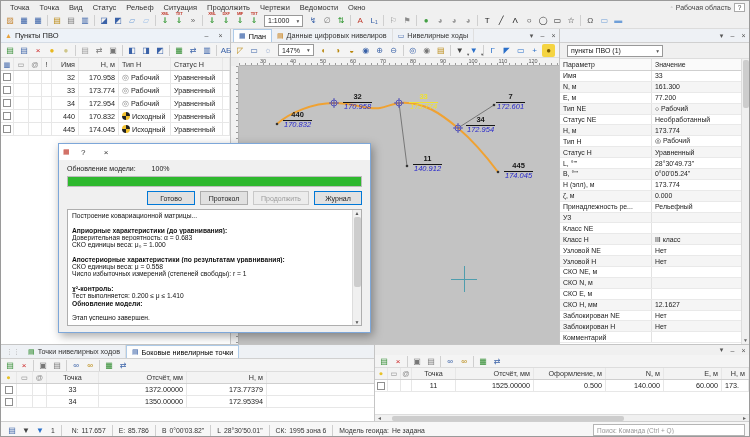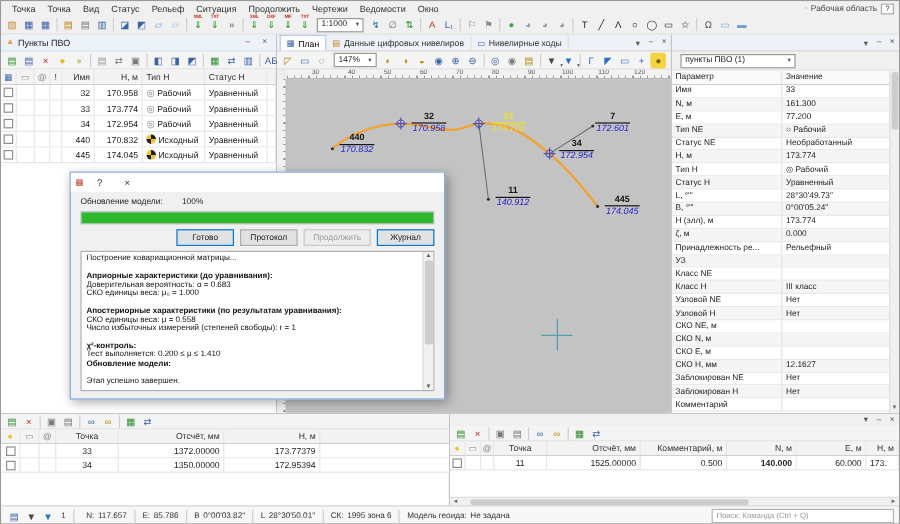--- a/index.html
+++ b/index.html
@@ -573,20 +573,34 @@
         <div class="vscroll">
           <div class="vthumb"></div>
           <div class="varrow">▼</div>
         </div>
       </div>
     </div>
   </div>
 
   <div class="bottom">
     <div class="bl">
+      <div class="tabbar">
+        <span class="grip">⋮⋮</span>
+        <span id="bl-tabs" style="display:flex;height:100%;">
+            <span class="tab">
+              <span class="ticn" style="color: rgb(46, 139, 46);">▤</span>
+              <span>Точки нивелирных ходов</span>
+            </span>
+            <span class="tab active">
+              <span class="ticn" style="color: rgb(58, 98, 168);">▤</span>
+              <span>Боковые нивелирные точки</span>
+            </span>
+          </span>
+        <span class="sp"></span>
+      </div>
       <div class="subtoolbar" style="height:13px" id="bl-toolbar">
           <span class="icn" style="color: rgb(46, 139, 46);">▤</span>
           <span class="icn" style="color: rgb(204, 34, 34);">×</span>
           <span class="sep"></span>
           <span class="icn" style="color: rgb(119, 119, 119);">▣</span>
           <span class="icn" style="color: rgb(119, 119, 119);">▤</span>
           <span class="sep"></span>
           <span class="icn" style="color: rgb(58, 98, 168);">∞</span>
           <span class="icn" style="color: rgb(184, 134, 11);">∞</span>
           <span class="sep"></span>
@@ -643,35 +657,35 @@
           <span class="icn" style="color: rgb(46, 139, 46);">▦</span>
           <span class="icn" style="color: rgb(58, 98, 168);">⇄</span>
         </div>
       <div id="br-grid">
           <div class="trow thead" style="height: 12px;">
             <span class="tcell ac" style="width: 13px; color: rgb(232, 194, 39);">●</span>
             <span class="tcell ac" style="width: 13px; color: rgb(136, 136, 136);">▭</span>
             <span class="tcell ac" style="width: 11px; color: rgb(136, 136, 136);">@</span>
             <span class="tcell ac" style="width: 44px;">Точка</span>
             <span class="tcell ar" style="width: 78px;">Отсчёт, мм</span>
-            <span class="tcell ar" style="width: 72px;">Комментарий, м</span>
+            <span class="tcell ar" style="width: 72px;">Оформление, м</span>
             <span class="tcell ar" style="width: 58px;">N, м</span>
             <span class="tcell ar" style="width: 58px;">E, м</span>
             <span class="tcell ar fill">Н, м</span>
           </div>
           <div class="trow" style="height: 12px;">
             <span class="tcell ac" style="width: 13px;">
               <span class="cb"></span>
             </span>
             <span class="tcell" style="width: 13px;"></span>
             <span class="tcell" style="width: 11px;"></span>
             <span class="tcell ac" style="width: 44px;">11</span>
             <span class="tcell ar" style="width: 78px;">1525.00000</span>
             <span class="tcell ar" style="width: 72px;">0.500</span>
-            <span class="tcell ar" style="width: 58px; font-weight: bold;">140.000</span>
+            <span class="tcell ar" style="width: 58px;">140.000</span>
             <span class="tcell ar" style="width: 58px;">60.000</span>
             <span class="tcell fill">173.</span>
           </div>
         </div>
       <div class="hscroll">
         <span class="harrow">◄</span>
         <div class="hthumb"></div>
         <span class="harrow" style="margin-left:auto">►</span>
       </div>
     </div>

